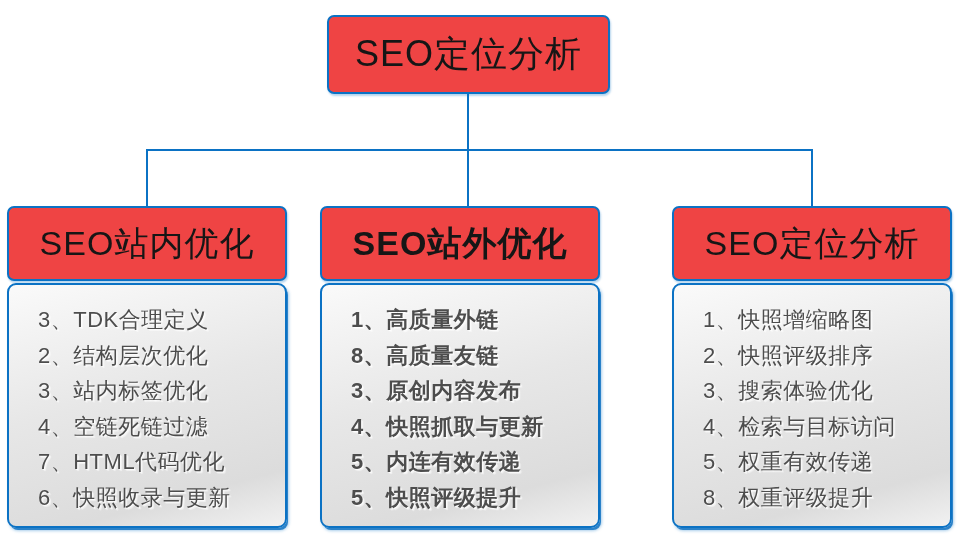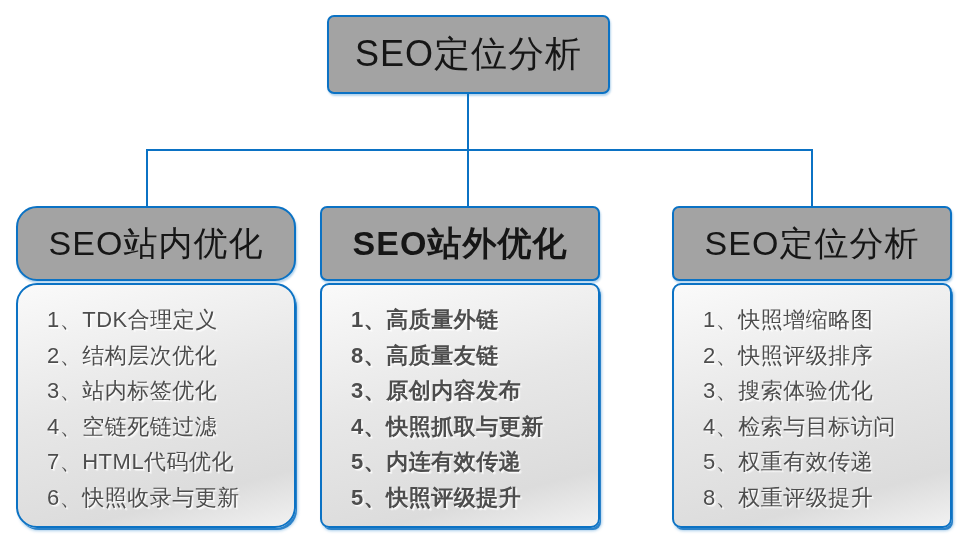--- a/index.html
+++ b/index.html
@@ -11,21 +11,21 @@
   .stage {
     position: relative;
     width: 960px;
     height: 550px;
     background: #ffffff;
     overflow: hidden;
   }
   .node {
     position: absolute;
     box-sizing: border-box;
-    background: #a3a3a3;
+    background: #ef4444;
     border: 2px solid #0b72c4;
     border-radius: 7px;
     display: flex;
     align-items: center;
     justify-content: center;
     color: #161616;
     box-shadow: 1px 2px 2px rgba(11,114,196,0.30);
   }
   .root-node {
     left: 327px; top: 15px;
@@ -43,21 +43,21 @@
     position: absolute;
     box-sizing: border-box;
     top: 283px;
     width: 280px; height: 245px;
     border: 2px solid #0b72c4;
     border-radius: 9px;
     background: linear-gradient(165deg, #fafafa 0%, #e7e7e7 45%, #dcdcdc 82%, #f1f1f1 100%);
     box-shadow: 2px 3px 0 -1px #2b82c9, 2px 3px 3px rgba(11,114,196,0.35);
     padding: 17px 10px 0 29px;
   }
-  .col-0 { left: 16px; border-radius: 21px; }
+  .col-0 { left: 7px; }
   .col-1 { left: 320px; font-weight: bold; }
   .col-2 { left: 672px; }
   .list-item {
     font-size: 22px;
     line-height: 35.5px;
     color: #4d4d4d;
     letter-spacing: 0.5px;
     white-space: nowrap;
     text-shadow: 1px 1px 1px rgba(255,255,255,0.95), 2px 2px 1px rgba(255,255,255,0.55);
   }
@@ -81,21 +81,21 @@
   <div class="connector conn-right-v"></div>
 
   <div class="node root-node">
     <span>SEO定位分析</span>
   </div>
 
   <div class="node branch-header col-0">
     <span>SEO站内优化</span>
   </div>
   <div class="branch-list col-0">
-    <div class="list-item">1、TDK合理定义</div>
+    <div class="list-item">3、TDK合理定义</div>
     <div class="list-item">2、结构层次优化</div>
     <div class="list-item">3、站内标签优化</div>
     <div class="list-item">4、空链死链过滤</div>
     <div class="list-item">7、HTML代码优化</div>
     <div class="list-item">6、快照收录与更新</div>
   </div>
 
   <div class="node branch-header col-1">
     <span>SEO站外优化</span>
   </div>

